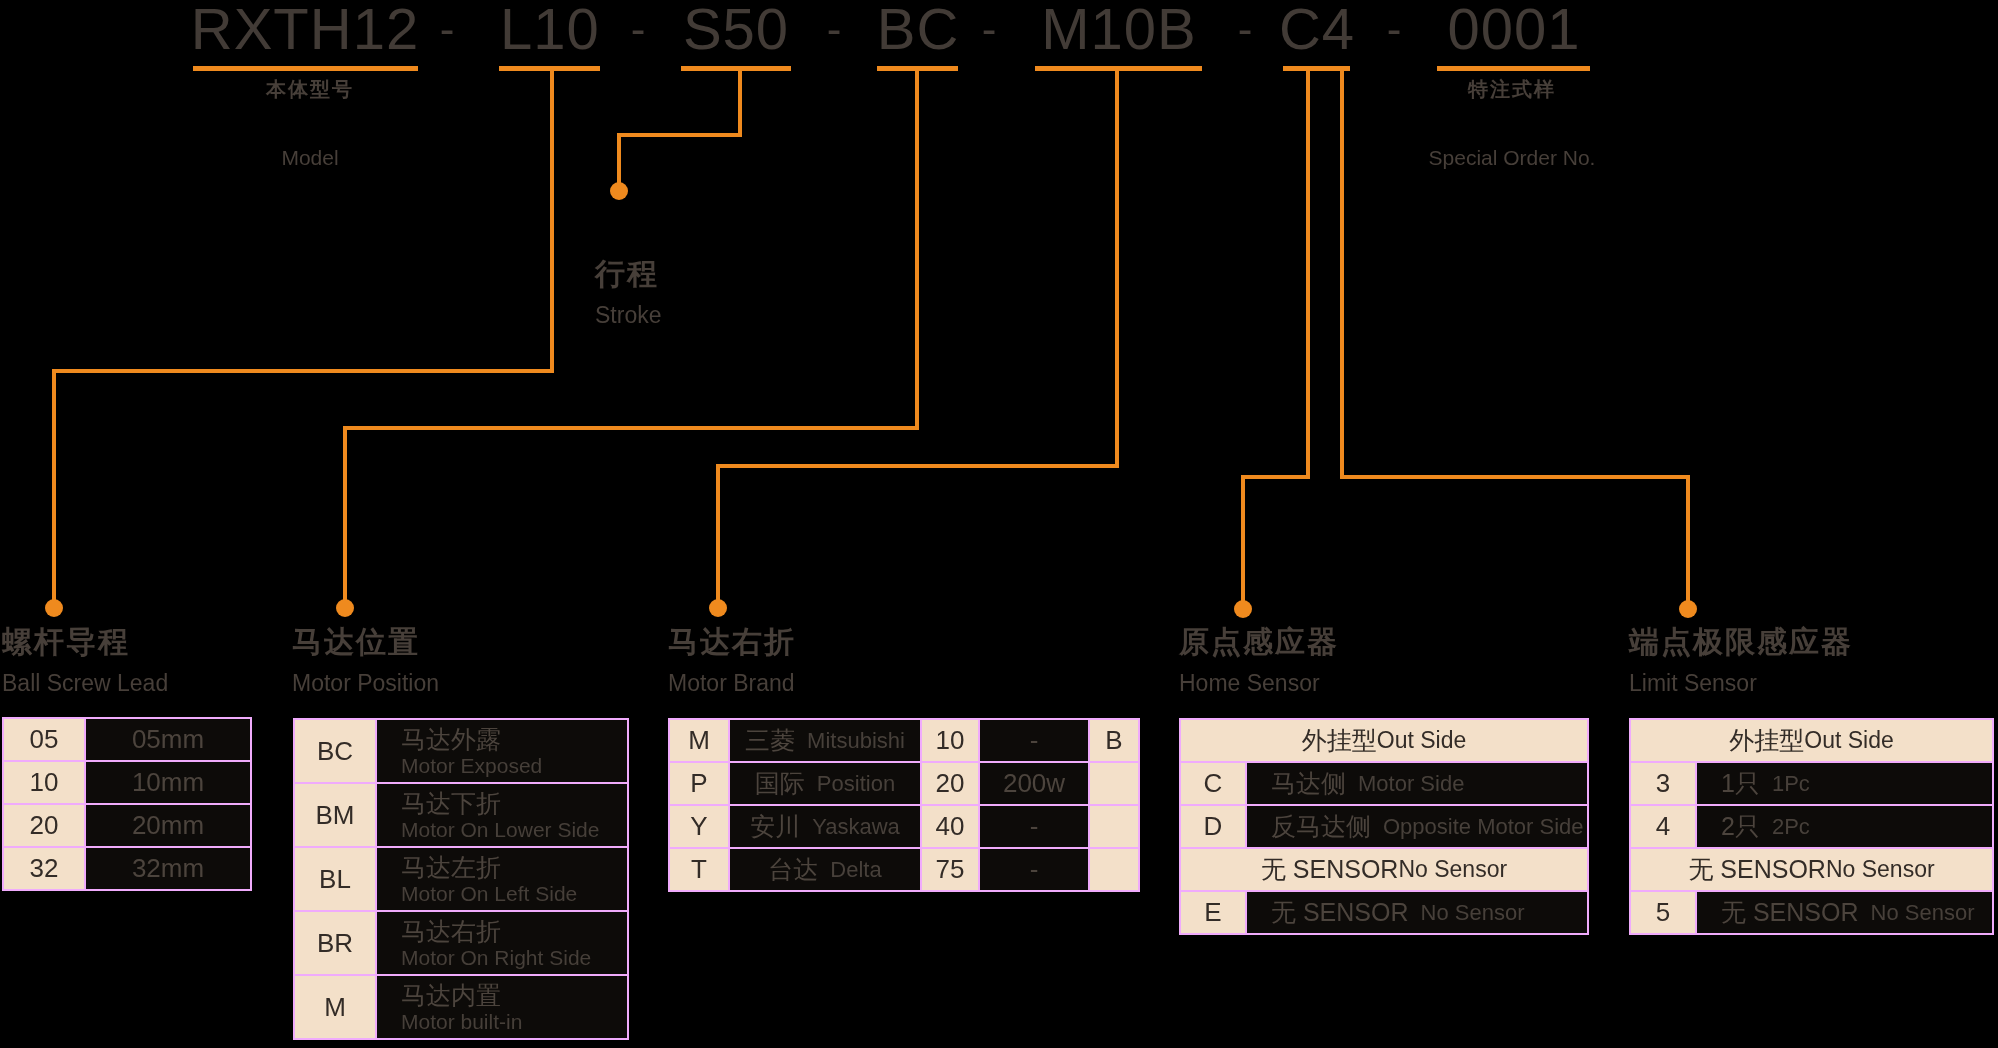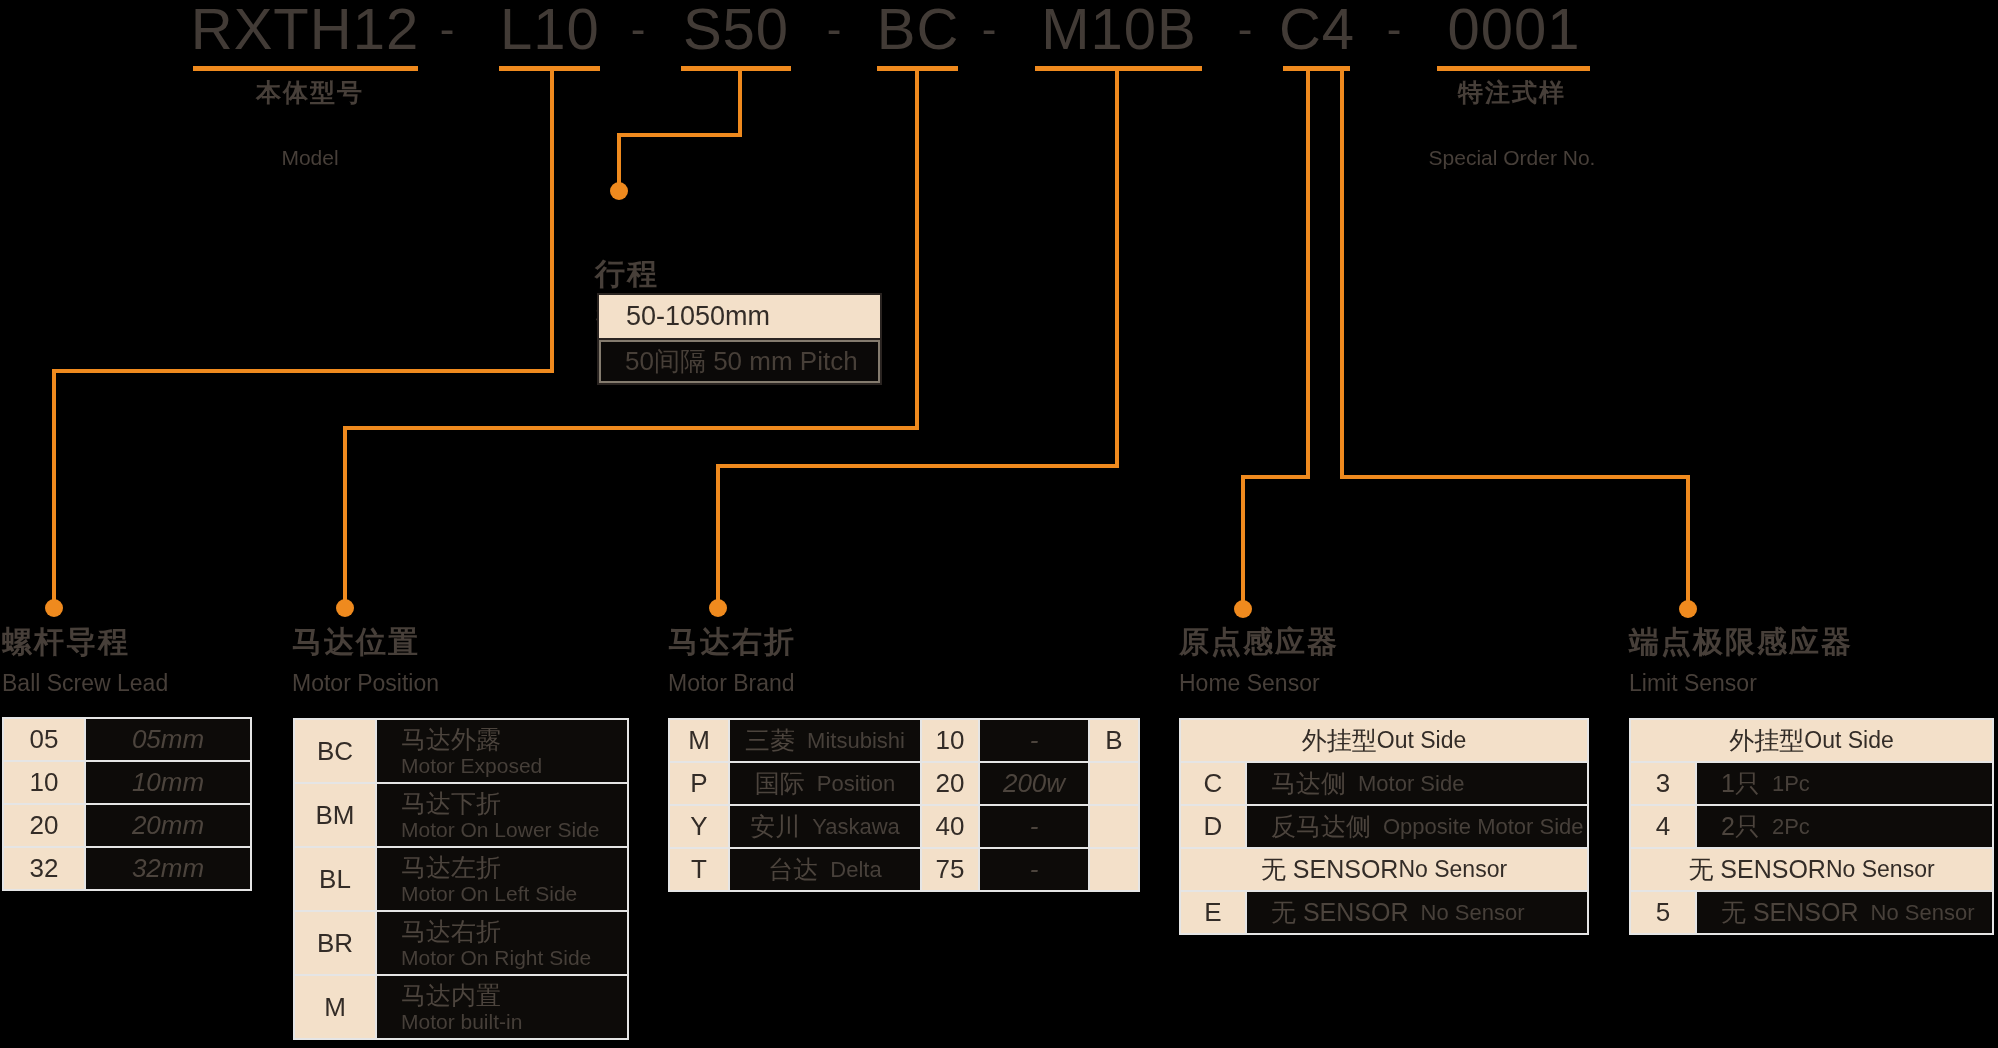--- a/index.html
+++ b/index.html
@@ -7,32 +7,32 @@
   #canvas{position:relative;width:1998px;height:1048px;background:#000;overflow:hidden;}
   .abs{position:absolute;}
   
   .seg{position:absolute;top:-2px;height:62px;line-height:62px;font-size:58px;
        color:#423B36;text-align:center;letter-spacing:1px;white-space:nowrap;}
   .dash{position:absolute;top:0;height:58px;line-height:58px;font-size:44px;
         color:#423B36;width:40px;text-align:center;}
   .ul{position:absolute;top:66px;height:5px;background:#EF8A1E;}
   .vline,.hline{position:absolute;background:#EF8A1E;}
   .dot{position:absolute;width:18px;height:18px;border-radius:50%;background:#EF8A1E;}
-  .lbl-cn{position:absolute;font-size:25px;font-weight:bold;color:#473F39;text-align:center;letter-spacing:2px;}
+  .lbl-cn{position:absolute;font-size:20px;font-weight:bold;color:#473F39;text-align:center;letter-spacing:2px;}
   .lbl-en{position:absolute;font-size:21px;color:#473F39;text-align:center;margin-top:36px;}
   
   .t-cn{font-size:30px;font-weight:bold;color:#473F39;letter-spacing:2px;white-space:nowrap;}
   .t-en{font-size:23px;color:#473F39;margin-top:7px;white-space:nowrap;}
   
-  .tbl{position:absolute;display:grid;gap:2px;background:#e5e5e5;padding:2px;box-sizing:border-box;}
+  .tbl{position:absolute;display:grid;gap:2px;background:#f0abfc;padding:2px;box-sizing:border-box;}
   .cell{display:flex;align-items:center;justify-content:center;box-sizing:border-box;white-space:nowrap;}
   .beige{background:#F3E0C9;color:#332C27;}
   .dark{background:#0D0B09;color:#4C443D;}
   .code{font-size:26px;}
-  .val{font-size:26px;font-style:italic;}
+  .val{font-size:26px;}
   .left{justify-content:flex-start;padding-left:24px;}
   .cn-s{font-size:25px;color:#4C443D;}
   .en-s{font-size:22px;color:#47403A;margin-left:12px;}
   .b-cn{font-size:25px;color:#332C27;}
   .b-en{font-size:23px;color:#332C27;margin-left:0;}
   .two{display:flex;flex-direction:column;justify-content:center;align-items:flex-start;padding-left:24px;text-align:right;}
   .two .l1{font-size:25px;color:#4C443D;line-height:29px;}
   .two .l2{font-size:21px;color:#463F39;line-height:24px;}
   .span-all{grid-column:1 / -1;}
   .stroke-r2{border:2px solid #847B6E;background:#0B0908;color:#473F38;}
@@ -97,24 +97,20 @@
 
   <div class="vline" style="left:1340px;top:71px;width:4px;height:404px;"></div>
   <div class="hline" style="left:1340px;top:475px;width:350px;height:4px;"></div>
   <div class="vline" style="left:1686px;top:475px;width:4px;height:126px;"></div>
   <div class="dot" style="left:1679px;top:600px;"></div>
 
   <div class="abs" style="left:595px;top:210px;margin-top:44px;">
     <div class="t-cn">行程</div>
     <div class="t-en">Stroke</div>
   </div>
-  <div class="tbl" style="left:597px;top:293px;width:285px;grid-template-columns:1fr;grid-auto-rows:43px;background:#2A2421;">
-    <div class="cell beige left" style="font-size:27px;padding-left:27px;">50-1050mm</div>
-    <div class="cell dark left stroke-r2" style="font-size:26px;">50间隔 50 mm Pitch</div>
-  </div>
 
   <div class="abs" style="left:2px;top:622px;">
     <div class="t-cn">螺杆导程</div>
     <div class="t-en">Ball Screw Lead</div>
   </div>
   <div class="tbl" style="left:2px;top:717px;width:250px;grid-template-columns:80px 1fr;grid-auto-rows:41px;">
     <div class="cell beige code">05</div>
     <div class="cell dark val">05mm</div>
     <div class="cell beige code">10</div>
     <div class="cell dark val">10mm</div>

